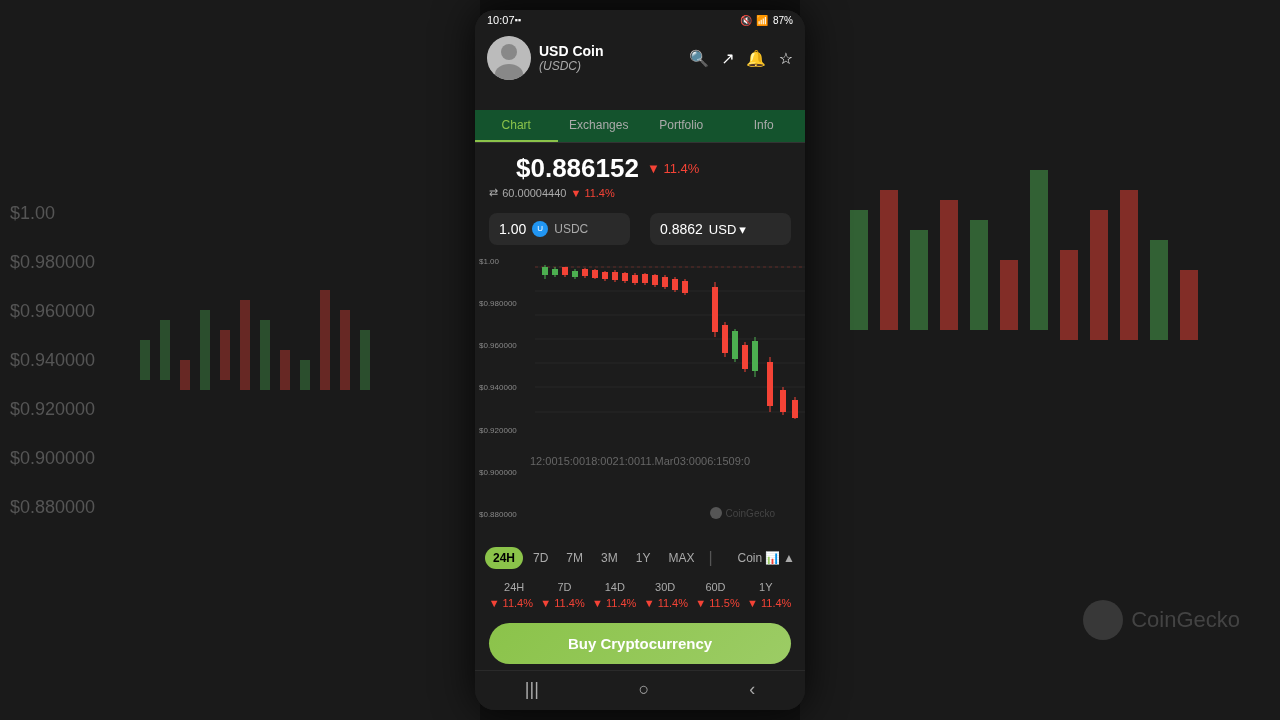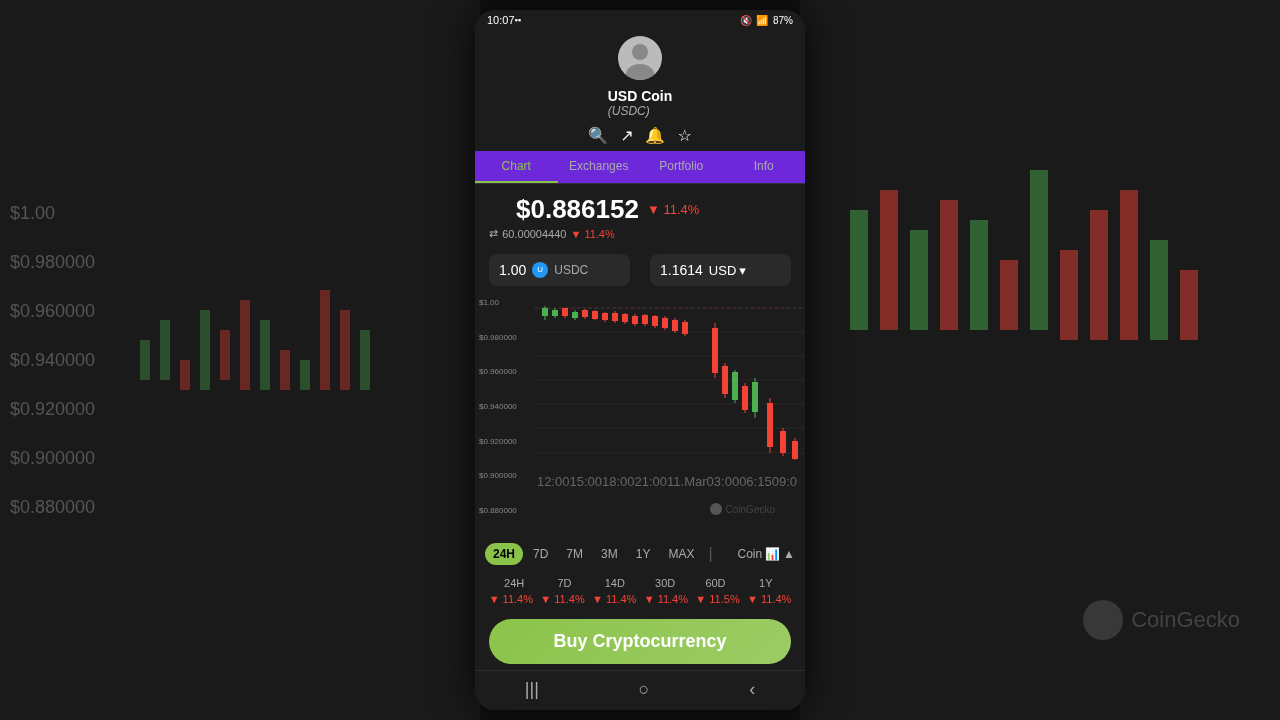--- a/index.html
+++ b/index.html
@@ -69,21 +69,20 @@
     .status-left { display: flex; gap: 0; align-items: center; }
     .status-right { display: flex; gap: 4px; align-items: center; font-size: 10px; }
 
     
     .header {
       background: #1c1c1c;
       padding: 6px 12px;
       display: flex;
       align-items: center;
       gap: 8px;
-      flex-direction: column;
     }
     .avatar {
       width: 44px;
       height: 44px;
       border-radius: 50%;
       background: #888;
       overflow: hidden;
       flex-shrink: 0;
       display: flex;
       align-items: center;
@@ -91,22 +90,23 @@
       font-size: 20px;
     }
     .coin-title { flex: 1; }
     .coin-name { font-size: 14px; font-weight: bold; color: #fff; }
     .coin-symbol { font-size: 12px; color: #aaa; font-style: italic; }
     .header-icons { display: flex; gap: 12px; color: #fff; font-size: 16px; }
 
     
     .tabs {
       display: flex;
-      background: #6d28d9;
+      background: #14532d;
       border-bottom: 1px solid #333;
+      margin-top: 24px;
     }
     .tab {
       flex: 1;
       text-align: center;
       padding: 8px 0;
       font-size: 12px;
       color: #aaa;
       cursor: pointer;
     }
     .tab.active {
@@ -204,24 +204,25 @@
       gap: 4px;
     }
     .chart-watermark-dot {
       width: 12px;
       height: 12px;
       background: #555;
       border-radius: 50%;
     }
     .chart-x-labels {
       display: flex;
-      justify-content: flex-end;
+      justify-content: center;
       padding: 2px 8px;
-      font-size: 13px;
+      font-size: 11px;
       color: #666;
+      margin-top: 22px;
     }
 
     
     .time-range {
       display: flex;
       align-items: center;
       gap: 2px;
       padding: 6px 10px;
       background: #1c1c1c;
     }
@@ -287,21 +288,21 @@
     .buy-btn-wrap {
       padding: 8px 14px 6px;
       background: #1c1c1c;
     }
     .buy-btn {
       width: 100%;
       padding: 12px;
       background: linear-gradient(135deg, #8bc34a, #9ccc65);
       border: none;
       border-radius: 25px;
-      font-size: 18px;
+      font-size: 15px;
       font-weight: bold;
       color: #fff;
       cursor: pointer;
       text-align: center;
     }
 
     
     .nav-bar {
       background: #1c1c1c;
       padding: 8px 0 10px;
@@ -421,21 +422,21 @@
     </div>
   </div>
 
   <div class="converter">
     <div class="conv-box">
       <span class="conv-value">1.00</span>
       <span class="conv-badge">U</span>
       <span class="conv-label">USDC</span>
     </div>
     <div class="conv-box">
-      <span class="conv-value">1.1614</span>
+      <span class="conv-value">0.8862</span>
       <div class="conv-dropdown">
         <span>USD</span>
         <span>▾</span>
       </div>
     </div>
   </div>
 
   <div class="chart-area">
     
     <div style="position:absolute;left:4px;top:4px;bottom:22px;display:flex;flex-direction:column;justify-content:space-between;z-index:2;">

